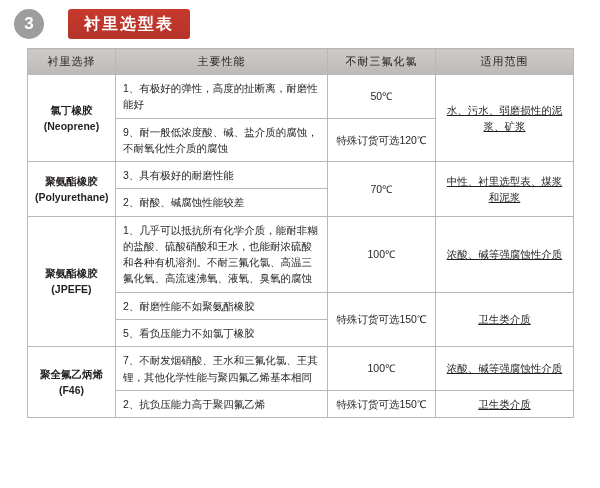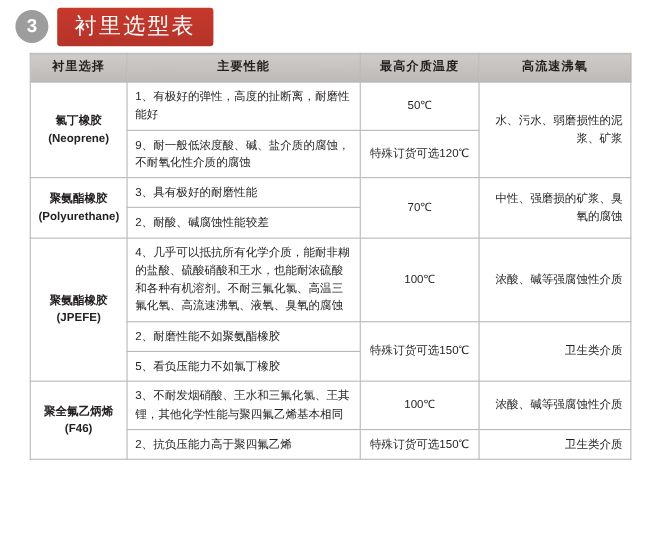--- a/index.html
+++ b/index.html
@@ -37,26 +37,26 @@
     background: #9d9d9d;
     color: #ffffff;
     font-size: 17px;
     font-weight: bold;
     display: flex;
     align-items: center;
     justify-content: center;
     flex: none;
   }
   .title-bar {
-    margin-left: 8px;
+    margin-left: 24px;
     background: #c0392b;
     background: linear-gradient(180deg,#c7392c 0%, #b5332a 100%);
     color: #ffffff;
-    font-size: 20px;
-    font-weight: normal;
+    font-size: 16px;
+    font-weight: bold;
     letter-spacing: 2px;
     padding: 5px 16px 6px 16px;
     border-radius: 3px;
     line-height: 1.2;
   }
 
   
   .table-wrap {
     margin: 8px 27px 0 27px;
   }
@@ -71,21 +71,21 @@
     font-size: 10.5px;
     line-height: 1.55;
     padding: 5px 7px;
     vertical-align: middle;
     color: #231f20;
   }
   table.spec thead th {
     background: #c8c4c1;
     background: linear-gradient(180deg,#cfcbc8 0%, #bdb9b6 100%);
     text-align: center;
-    font-weight: bold;
+    font-weight: normal;
     font-size: 11px;
     height: 26px;
     padding: 4px 5px;
     letter-spacing: 1px;
   }
 
   col.c1 { width: 88px; }
   col.c2 { width: 212px; }
   col.c3 { width: 108px; }
   col.c4 { width: 138px; }
@@ -99,22 +99,23 @@
   }
   td.perf {
     text-align: left;
     padding: 6px 8px 6px 9px;
     margin-left: 48px;
   }
   td.temp, td.scope {
     text-align: center;
   }
   td.scope {
-    text-align: right;
+    text-align: center;
     padding-left: 12px;
+    text-decoration: underline;
   }
   .two-line { display: block; }
 
   
   td.perf .txt { display: block; }
 </style>
 </head>
 <body>
 
 <div class="page">
@@ -129,22 +130,22 @@
       <colgroup>
         <col class="c1">
           <col class="c2">
           <col class="c3">
           <col class="c4">
       </colgroup>
       <thead>
         <tr>
           <th>衬里选择</th>
           <th>主要性能</th>
-          <th>最高介质温度</th>
-          <th>高流速沸氧</th>
+          <th>不耐三氟化氯</th>
+          <th>适用范围</th>
         </tr>
       </thead>
       <tbody>
 
         <tr>
           <td class="lining" rowspan="2">
             <span class="two-line">氯丁橡胶</span>
             <span class="two-line">(Neoprene)</span>
           </td>
           <td class="perf">
@@ -162,35 +163,35 @@
 
         <tr>
           <td class="lining" rowspan="2">
             <span class="two-line">聚氨酯橡胶</span>
             <span class="two-line">(Polyurethane)</span>
           </td>
           <td class="perf">
             <span class="txt">3、具有极好的耐磨性能</span>
           </td>
           <td class="temp" rowspan="2">70℃</td>
-          <td class="scope" rowspan="2">中性、强磨损的矿浆、臭氧的腐蚀</td>
+          <td class="scope" rowspan="2">中性、衬里选型表、煤浆和泥浆</td>
         </tr>
         <tr>
           <td class="perf">
             <span class="txt">2、耐酸、碱腐蚀性能较差</span>
           </td>
         </tr>
 
         <tr>
           <td class="lining" rowspan="3">
             <span class="two-line">聚氨酯橡胶</span>
             <span class="two-line">(JPEFE)</span>
           </td>
           <td class="perf">
-            <span class="txt">4、几乎可以抵抗所有化学介质，能耐非糊的盐酸、硫酸硝酸和王水，也能耐浓硫酸和各种有机溶剂。不耐三氟化氯、高温三氟化氧、高流速沸氧、液氧、臭氧的腐蚀</span>
+            <span class="txt">1、几乎可以抵抗所有化学介质，能耐非糊的盐酸、硫酸硝酸和王水，也能耐浓硫酸和各种有机溶剂。不耐三氟化氯、高温三氟化氧、高流速沸氧、液氧、臭氧的腐蚀</span>
           </td>
           <td class="temp">100℃</td>
           <td class="scope">浓酸、碱等强腐蚀性介质</td>
         </tr>
         <tr>
           <td class="perf">
             <span class="txt">2、耐磨性能不如聚氨酯橡胶</span>
           </td>
           <td class="temp" rowspan="2">特殊订货可选150℃</td>
           <td class="scope" rowspan="2">卫生类介质</td>
@@ -200,21 +201,21 @@
             <span class="txt">5、看负压能力不如氯丁橡胶</span>
           </td>
         </tr>
 
         <tr>
           <td class="lining" rowspan="2">
             <span class="two-line">聚全氟乙炳烯</span>
             <span class="two-line">(F46)</span>
           </td>
           <td class="perf">
-            <span class="txt">3、不耐发烟硝酸、王水和三氟化氯、王其锂，其他化学性能与聚四氟乙烯基本相同</span>
+            <span class="txt">7、不耐发烟硝酸、王水和三氟化氯、王其锂，其他化学性能与聚四氟乙烯基本相同</span>
           </td>
           <td class="temp">100℃</td>
           <td class="scope">浓酸、碱等强腐蚀性介质</td>
         </tr>
         <tr>
           <td class="perf">
             <span class="txt">2、抗负压能力高于聚四氟乙烯</span>
           </td>
           <td class="temp">特殊订货可选150℃</td>
           <td class="scope">卫生类介质</td>

